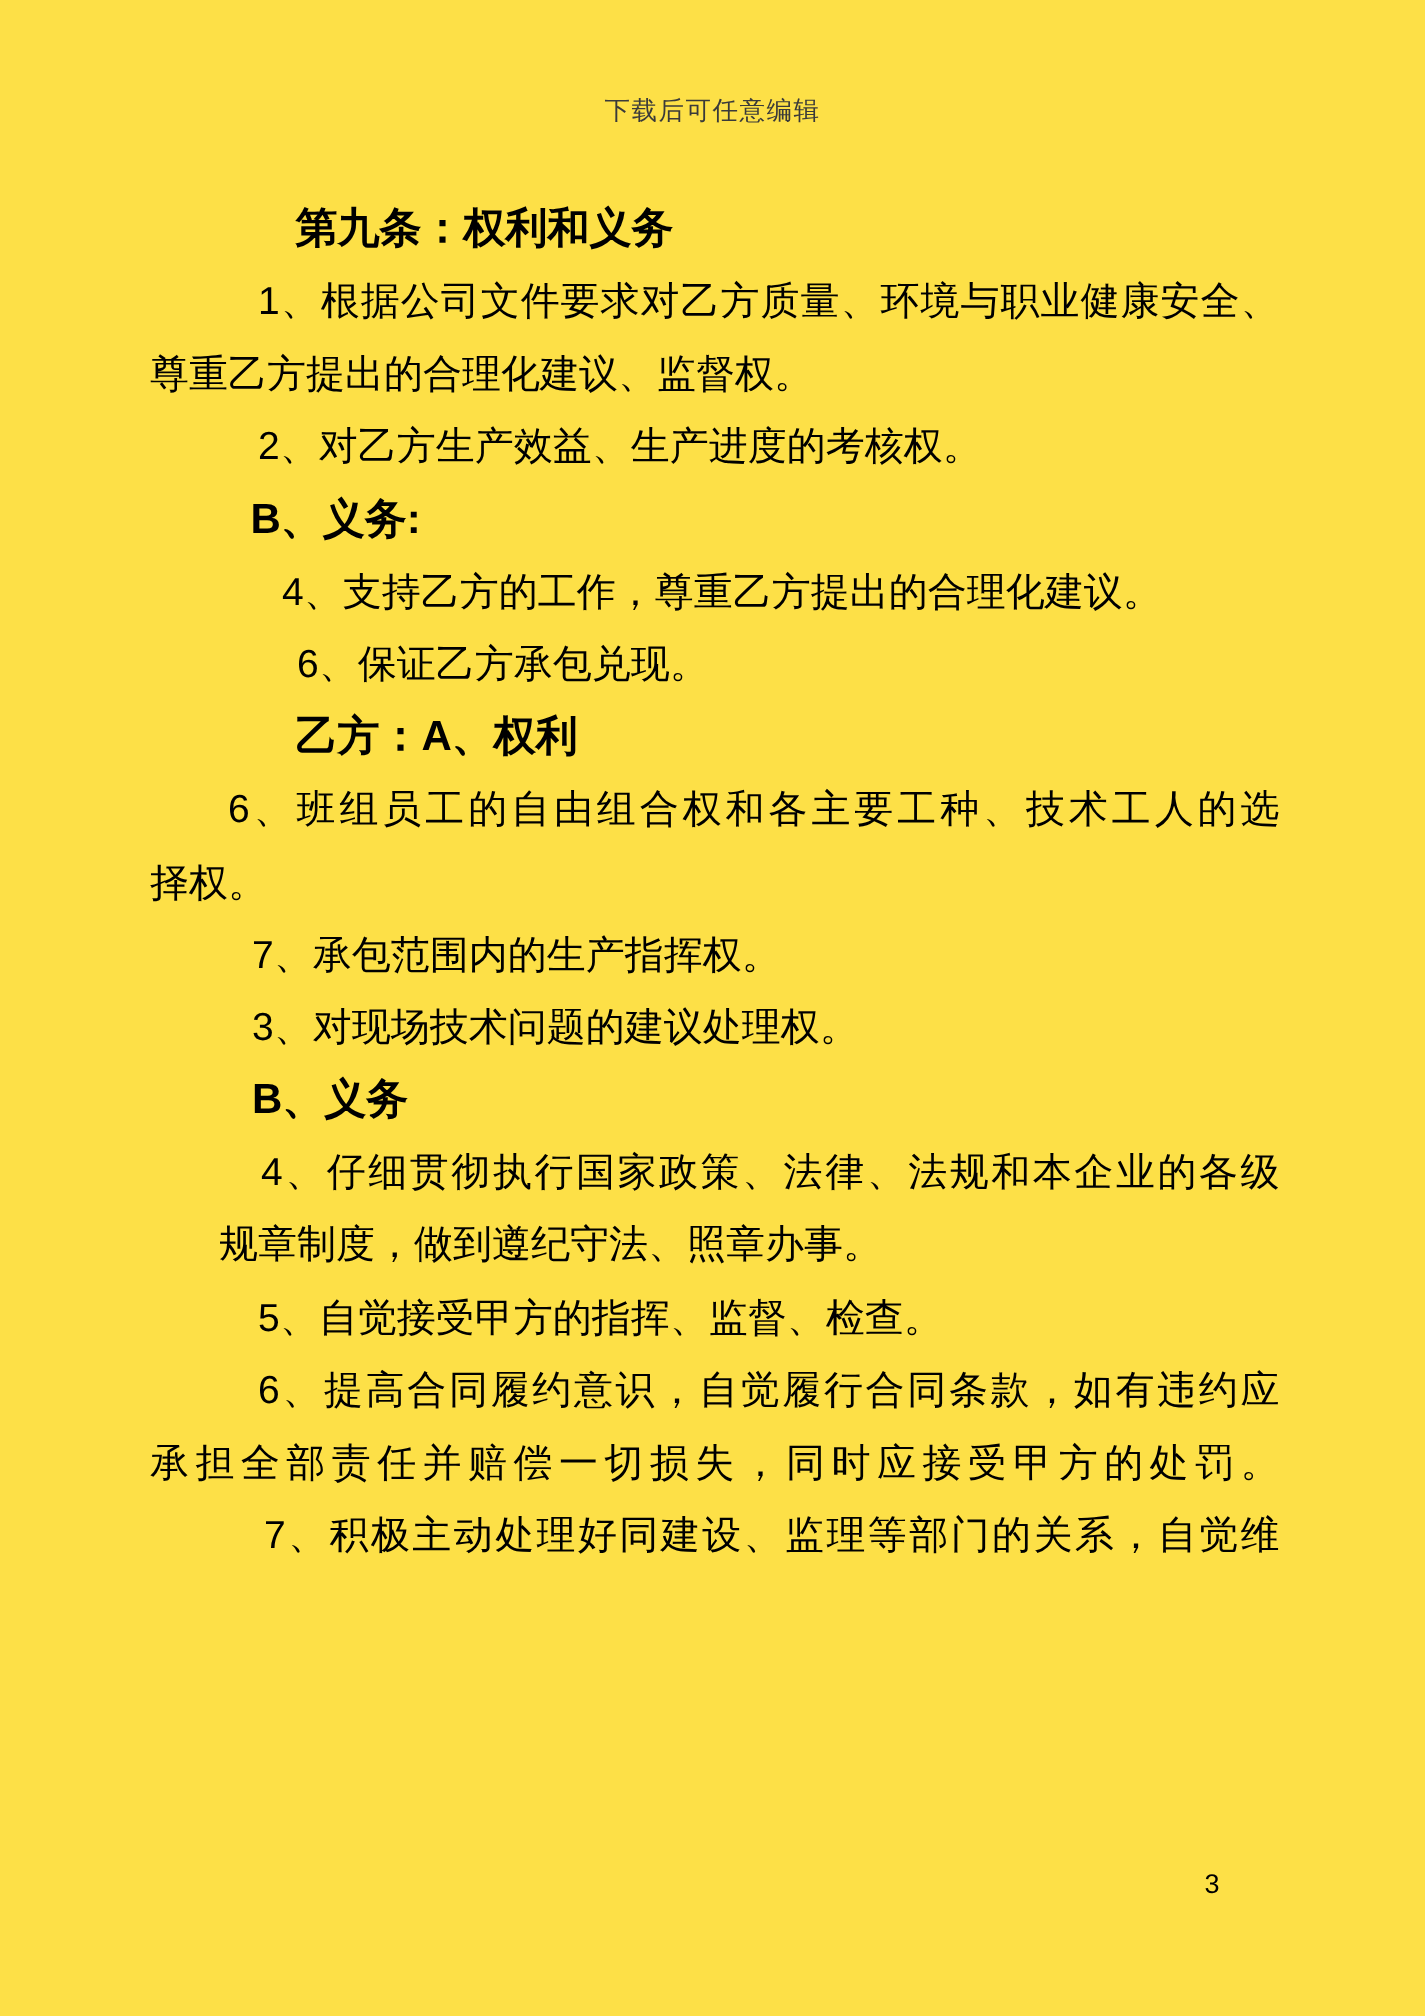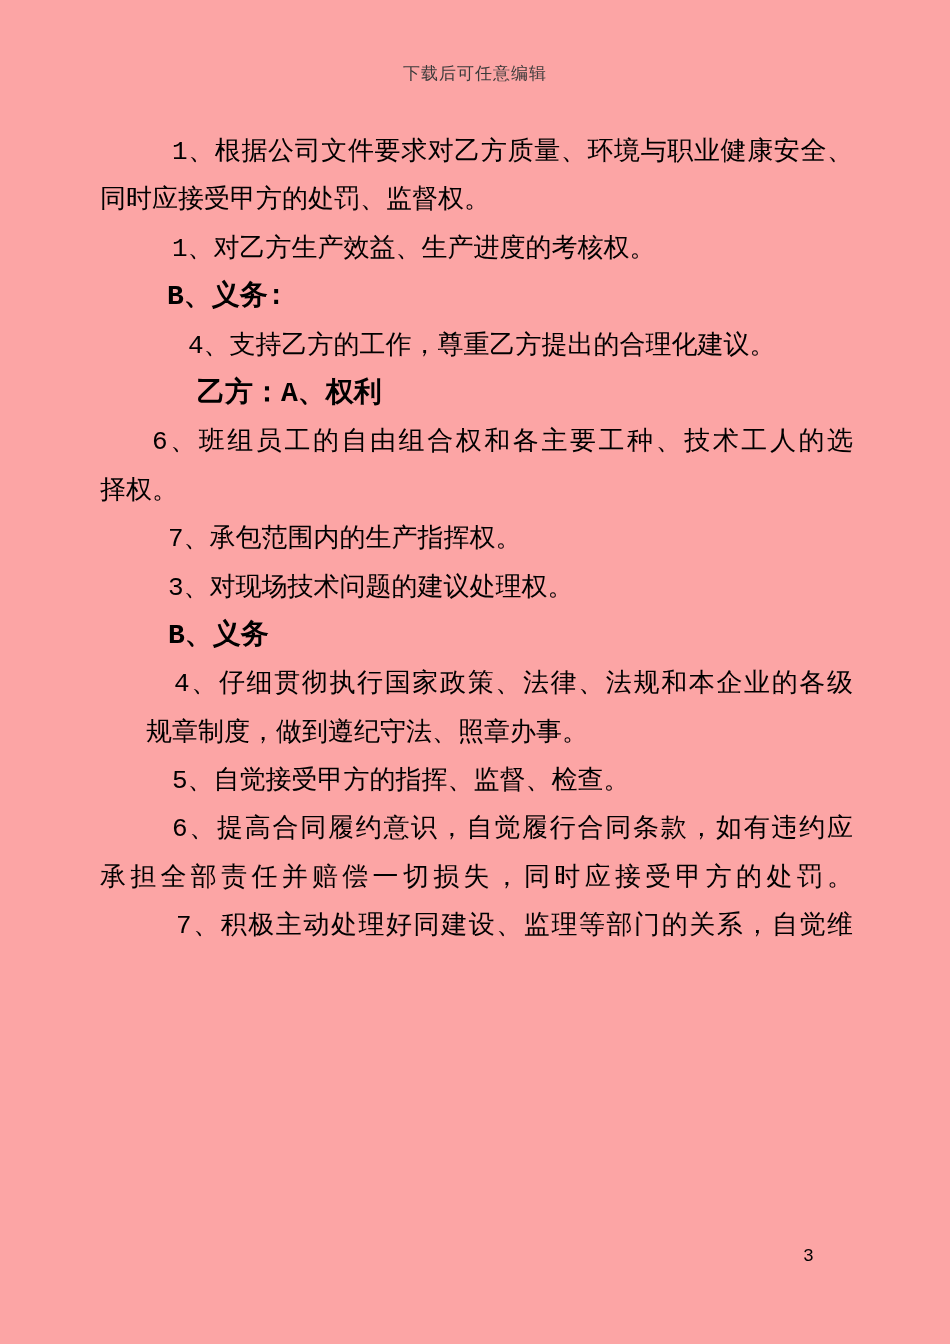--- a/index.html
+++ b/index.html
@@ -4,23 +4,23 @@
 <style>
   html, body {
     margin: 0;
     padding: 0;
     background: #ffffff;
   }
   .page {
     position: relative;
     width: 950px;
     height: 1344px;
-    background: #fca5a5;
+    background: #fde047;
     overflow: hidden;
-    font-family: Liberation Mono, monospace;
+    font-family: Liberation Sans, sans-serif;
     color: #000000;
   }
   .header-note {
     position: absolute;
     top: 62px;
     left: 0;
     width: 100%;
     text-align: center;
     font-size: 17px;
     letter-spacing: 1px;
@@ -57,25 +57,27 @@
   }
 </style>
 </head>
 <body>
 
 <div class="page">
 
   <div class="header-note">下载后可任意编辑</div>
 
   <div class="content">
+    <div class="line heading" style="text-indent:97px">第九条：权利和义务</div>
     <div class="line justify" style="text-indent:72px">1、根据公司文件要求对乙方质量、环境与职业健康安全、</div>
-    <div class="line" style="text-indent:0">同时应接受甲方的处罚、监督权。</div>
-    <div class="line" style="text-indent:72px">1、对乙方生产效益、生产进度的考核权。</div>
+    <div class="line" style="text-indent:0">尊重乙方提出的合理化建议、监督权。</div>
+    <div class="line" style="text-indent:72px">2、对乙方生产效益、生产进度的考核权。</div>
     <div class="line heading" style="text-indent:67px">B、义务:</div>
     <div class="line" style="text-indent:88px">4、支持乙方的工作，尊重乙方提出的合理化建议。</div>
+    <div class="line" style="text-indent:98px">6、保证乙方承包兑现。</div>
     <div class="line heading" style="text-indent:97px">乙方：A、权利</div>
     <div class="line justify" style="text-indent:52px">6、班组员工的自由组合权和各主要工种、技术工人的选</div>
     <div class="line" style="text-indent:0">择权。</div>
     <div class="line" style="text-indent:68px">7、承包范围内的生产指挥权。</div>
     <div class="line" style="text-indent:68px">3、对现场技术问题的建议处理权。</div>
     <div class="line heading" style="text-indent:68px">B、义务</div>
     <div class="line justify" style="text-indent:74px">4、仔细贯彻执行国家政策、法律、法规和本企业的各级</div>
     <div class="line" style="text-indent:46px">规章制度，做到遵纪守法、照章办事。</div>
     <div class="line" style="text-indent:72px">5、自觉接受甲方的指挥、监督、检查。</div>
     <div class="line justify" style="text-indent:72px">6、提高合同履约意识，自觉履行合同条款，如有违约应</div>

